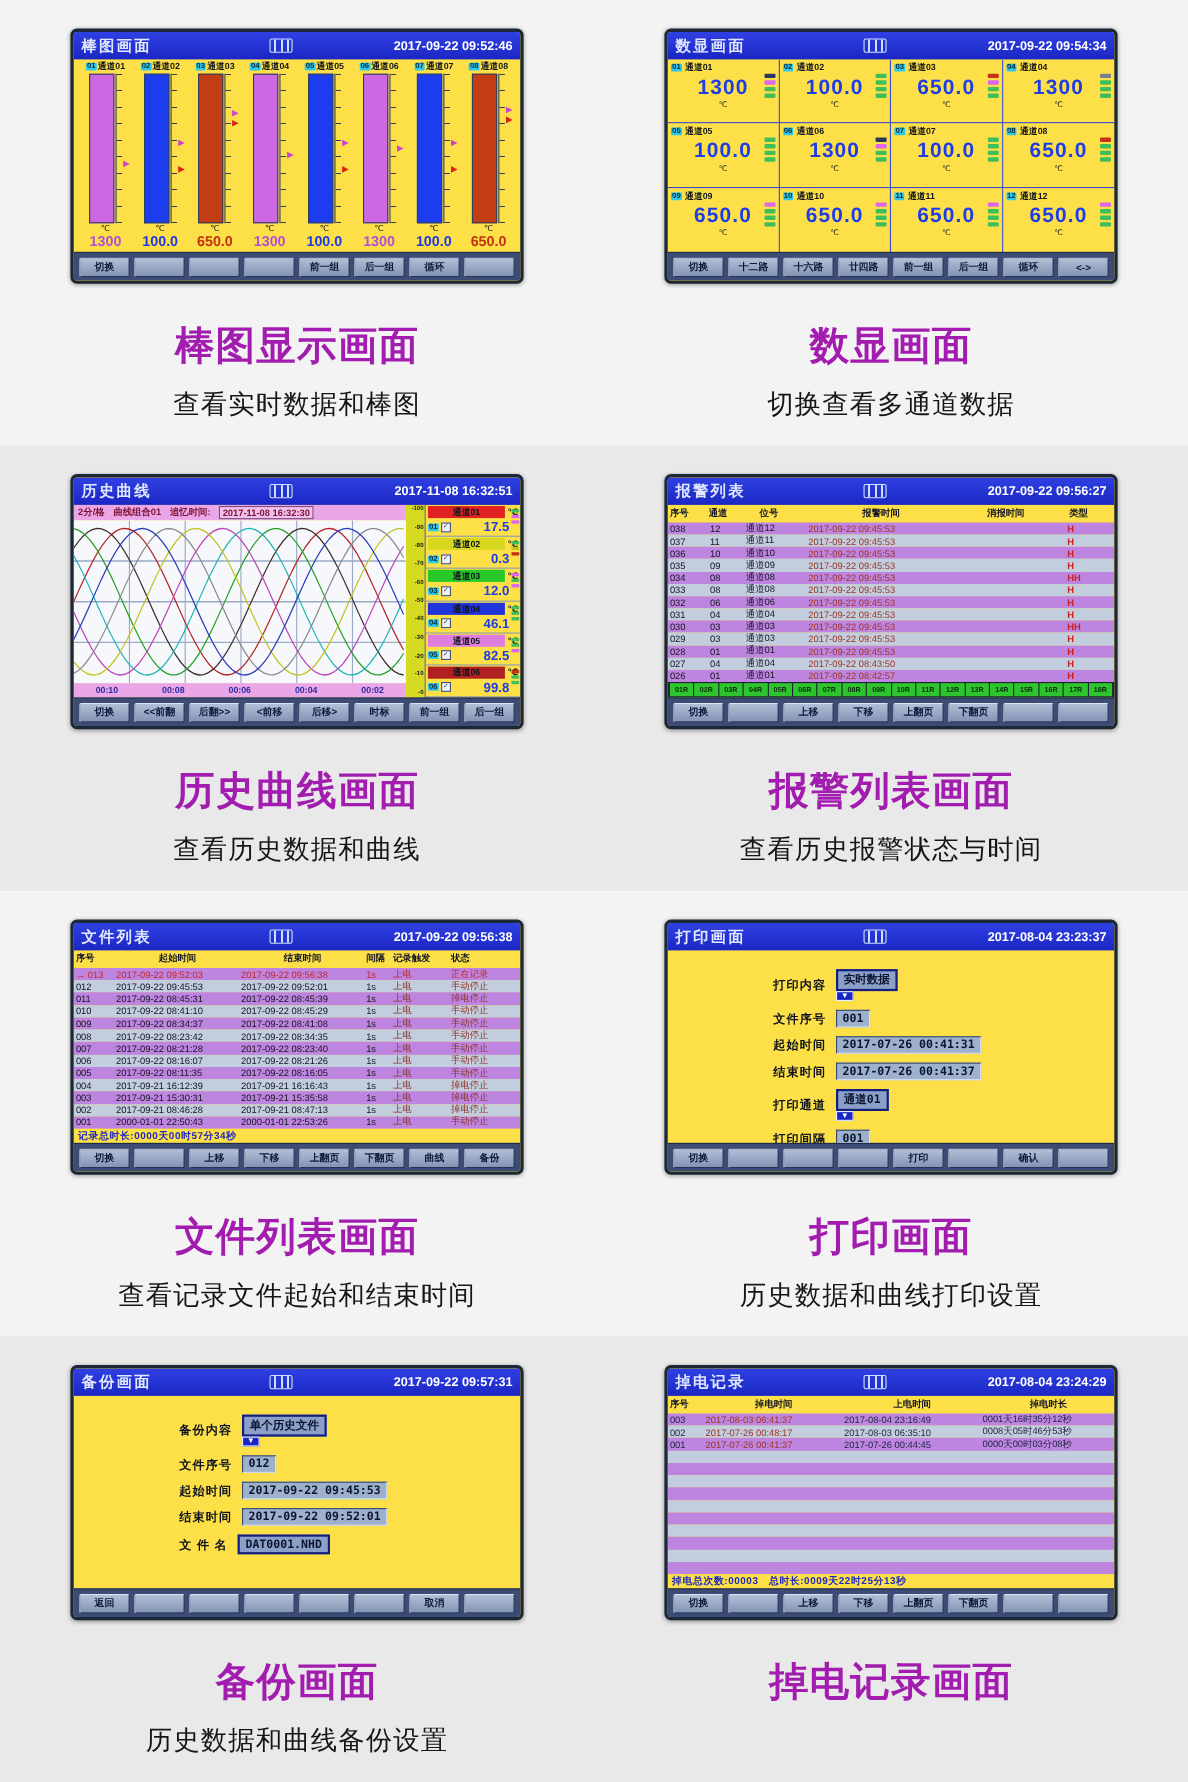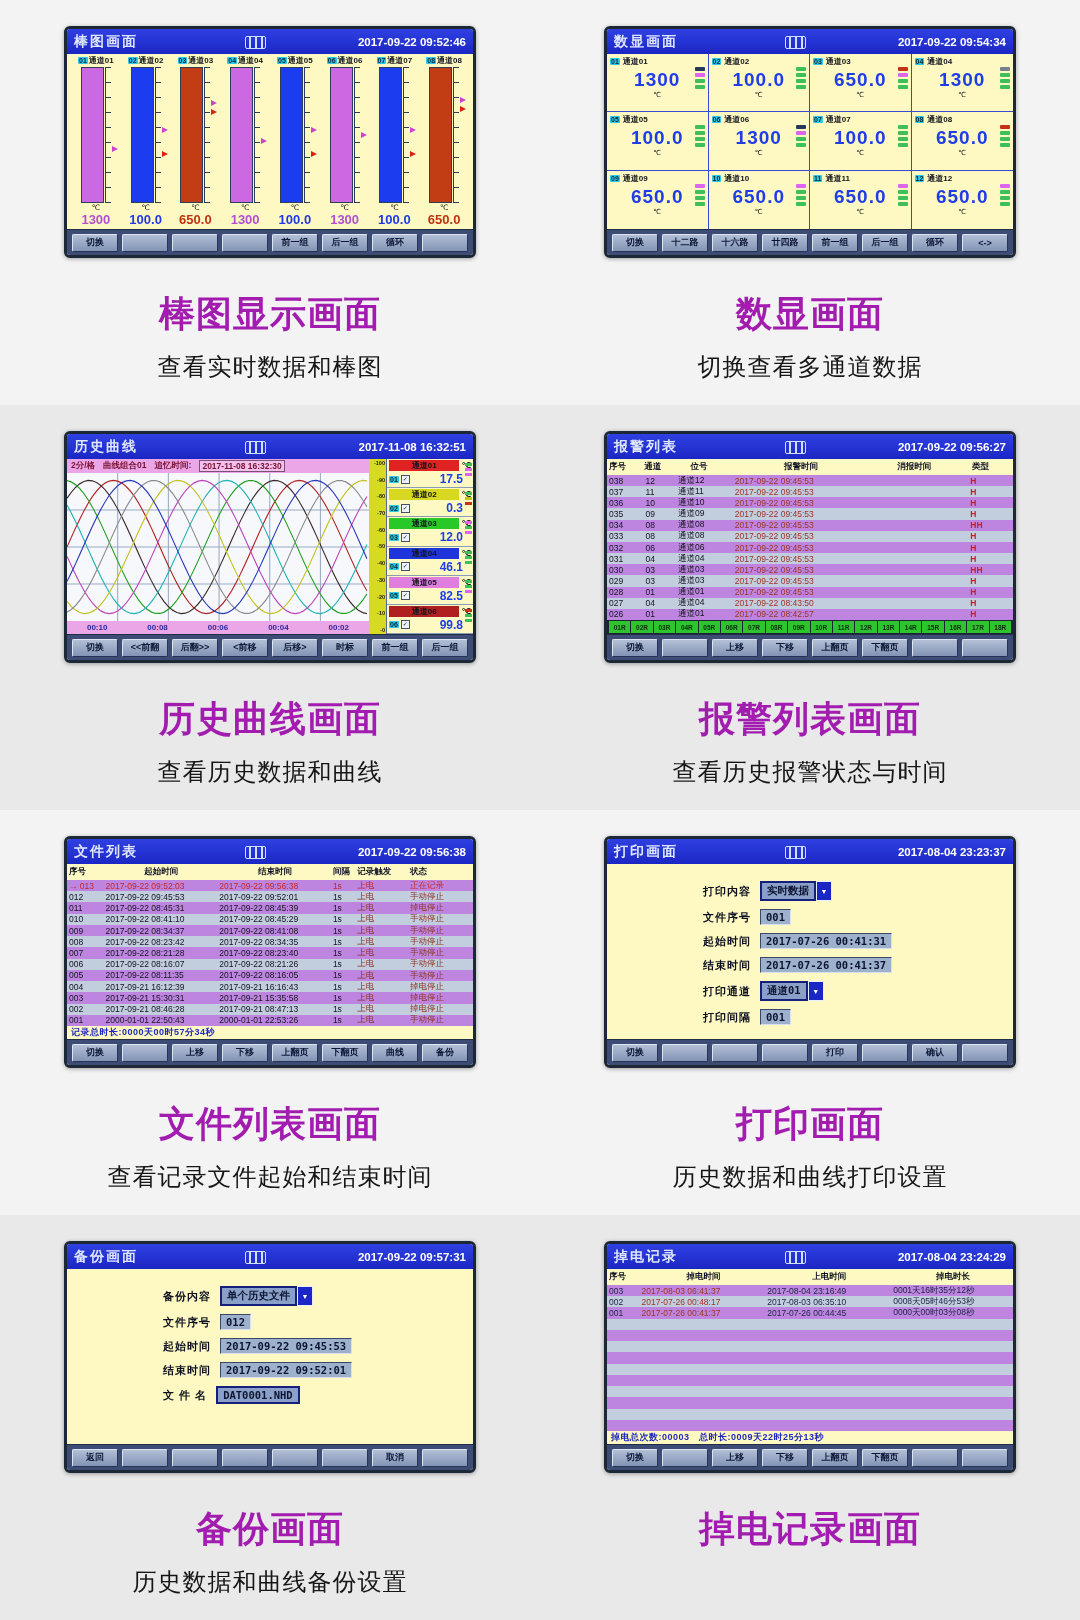--- a/index.html
+++ b/index.html
@@ -2,21 +2,21 @@
 <html><head>
 <meta charset="utf-8">
 <style>
   html,body{margin:0;padding:0;}
   body{width:1080px;height:1620px;font-family:"Liberation Sans","DejaVu Sans",sans-serif;background:#ededed;}
   .page{width:1080px;height:1620px;display:grid;grid-template-columns:1fr 1fr;grid-template-rows:repeat(4,405px);}
   .cell{padding-top:26px;overflow:hidden;}
   .cell.band-a{background:#f3f3f3;}
   .cell.band-b{background:#e9e9e9;}
   
-  .device{width:406px;height:226px;margin:0 auto;background:#fef9c3;border:3px solid #1d2836;border-radius:6px;
+  .device{width:406px;height:226px;margin:0 auto;background:#fde047;border:3px solid #1d2836;border-radius:6px;
           box-shadow:0 1px 4px rgba(0,0,0,.35);display:flex;flex-direction:column;overflow:hidden;}
   .titlebar{height:25px;flex:0 0 25px;background:linear-gradient(#2f40e2,#1b27c4);display:flex;align-items:center;padding:0 7px;}
   .tb-title{font-size:14px;font-weight:bold;color:#dfe6ff;letter-spacing:2px;width:120px;white-space:nowrap;}
   .tb-icon-wrap{flex:1;text-align:center;}
   .tb-icon{display:inline-block;width:19px;height:11px;border:1px solid #cfe0ff;border-radius:2px;vertical-align:middle;
            background:repeating-linear-gradient(90deg,transparent 0 3px,#cfe0ff 3px 5px,transparent 5px 6px);}
   .tb-time{font-size:11.5px;font-weight:bold;color:#ffffff;width:150px;text-align:right;white-space:nowrap;}
   .body{flex:1;position:relative;overflow:hidden;}
   .btnbar{height:25px;flex:0 0 25px;background:#3c4c74;border-top:1px solid #202c48;display:flex;align-items:center;gap:4px;padding:0 5px;}
   .soft-btn{flex:1;height:16px;background:linear-gradient(#b2bfd6,#8293b4);border:1px solid #273354;border-top-color:#dde5f2;border-left-color:#dde5f2;
@@ -73,21 +73,21 @@
   .relays{flex:0 0 12px;display:flex;gap:1px;background:#1a2432;padding:1px 2px;align-items:stretch;}
   .relay{flex:1;background:#2ec42e;color:#0a2c0c;font-size:6.5px;font-weight:bold;display:flex;align-items:center;justify-content:center;}
   .tfoot{flex:0 0 13px;display:flex;align-items:center;font-size:9px;font-weight:bold;color:#1f2ac0;padding-left:4px;letter-spacing:.5px;}
   
   .form{padding:17px 0 0 96px;display:flex;flex-direction:column;gap:8px;}
   .frow{display:flex;align-items:center;gap:9px;}
   .flabel{font-size:11px;font-weight:bold;color:#0e1220;white-space:nowrap;letter-spacing:1px;}
   .fval{background:#9db0cc;border:1px solid #3a4868;border-right-color:#d8e0ee;border-bottom-color:#d8e0ee;
         font-size:10.5px;font-weight:bold;color:#0c1430;padding:1px 5px;white-space:nowrap;font-family:"DejaVu Sans Mono","Liberation Mono",monospace;}
   .fval.sel{background:#8aa0c8;border:2px solid #16207c;}
-  .fdrop{display:flex;align-items:stretch;}
+  .fdrop{display:flex;align-items:stretch;flex-direction:column;}
   .dd-arrow{width:14px;background:#1b27c4;border:1px solid #e8eeff;color:#fff;font-size:7px;display:flex;align-items:center;justify-content:center;}
 </style>
 </head>
 <body>
 
 <div class="page">
 
   <div class="cell band-a">
     <div class="device">
       <div class="titlebar">

